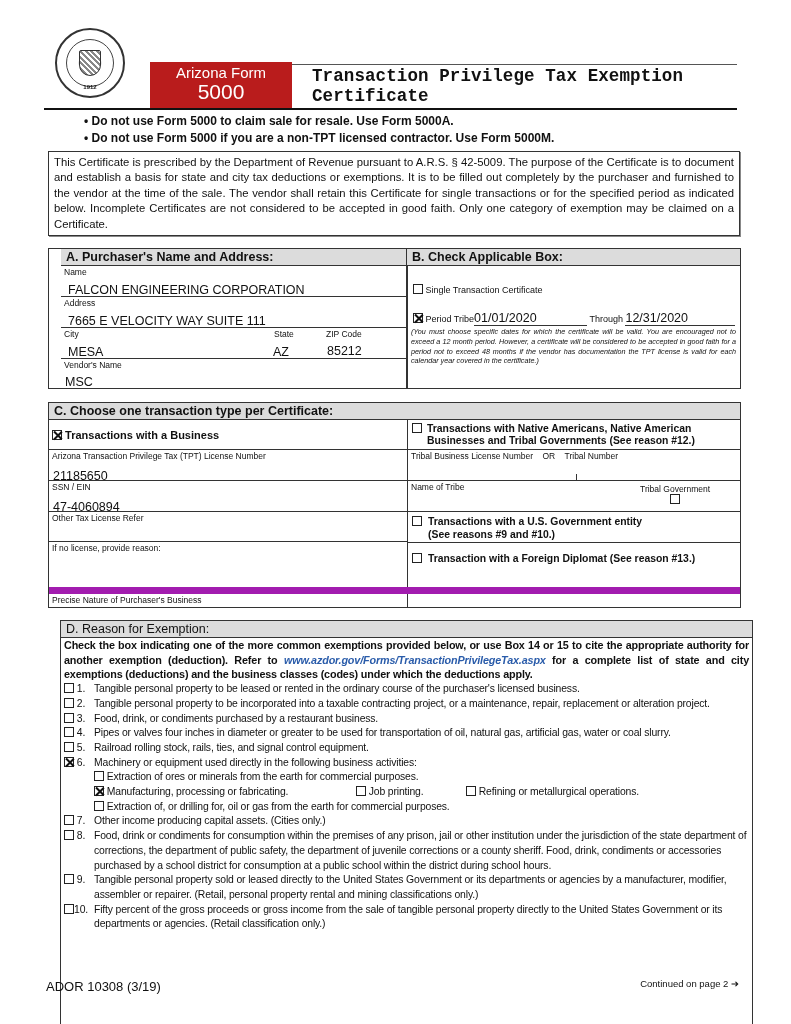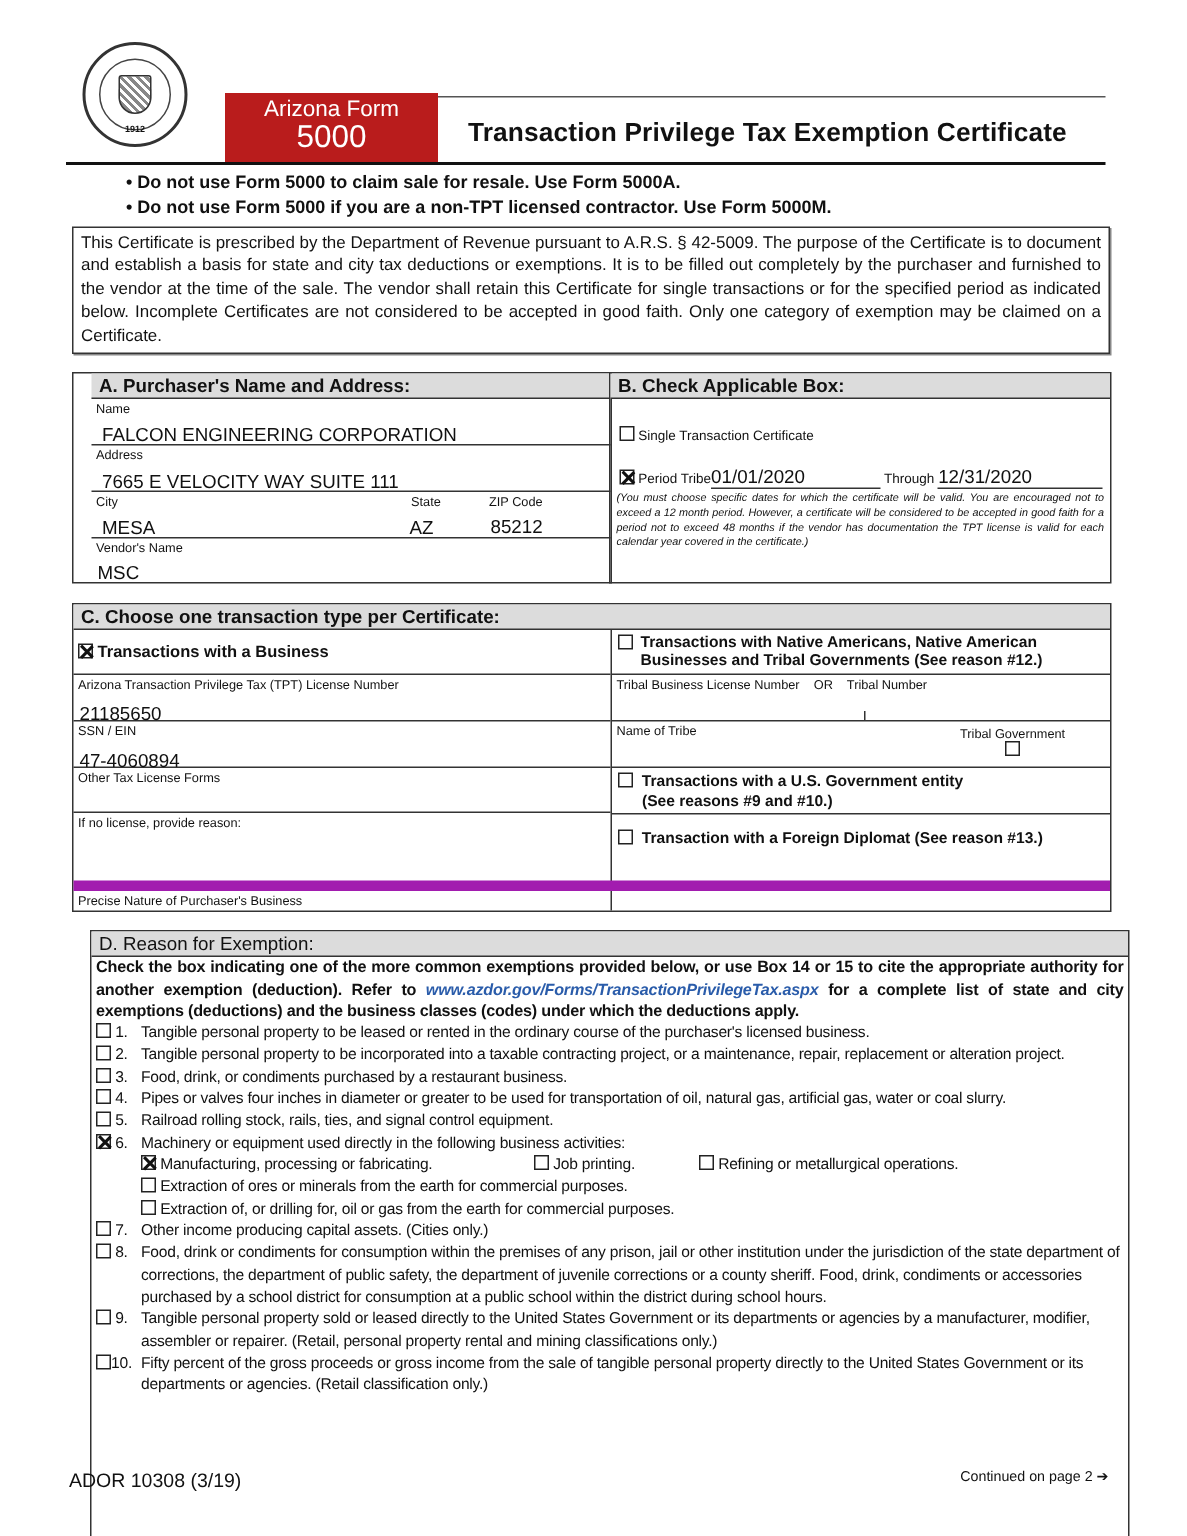--- a/index.html
+++ b/index.html
@@ -12,21 +12,21 @@
           background: radial-gradient(circle, #ddd 0 35%, #fff 36%); }
   .seal .shield { position: absolute; left: 22px; top: 20px; width: 22px; height: 26px; border: 1.5px solid #333;
           border-radius: 2px 2px 11px 11px; background: repeating-linear-gradient(45deg,#888 0 2px,#fff 2px 4px); }
   .seal .year { position: absolute; bottom: 6px; width: 100%; text-align: center; font-size: 6px; font-weight: bold; }
 
   .form-badge { position: absolute; left: 150px; top: 62px; width: 142px; height: 47px; background: #b91c1c; color: #fff; text-align: center; }
   .form-badge .l1 { font-size: 15px; margin-top: 2px; }
   .form-badge .l2 { font-size: 21px; line-height: 22px; }
 
   .top-rule { position: absolute; left: 292px; top: 64px; width: 445px; border-top: 1px solid #555; }
-  .title { position: absolute; left: 312px; top: 78px; font-size: 17.5px; font-weight: bold; letter-spacing: 0.1px; }
+  .title { position: absolute; left: 312px; top: 66px; font-size: 17.5px; font-weight: bold; letter-spacing: 0.1px; font-family: Liberation Mono, monospace; }
   .bottom-rule { position: absolute; left: 44px; top: 108px; width: 693px; border-top: 2.5px solid #111; }
 
   .warnings { position: absolute; left: 84px; top: 113px; font-size: 12px; font-weight: bold; line-height: 17px; }
 
   .intro { position: absolute; left: 48px; top: 151px; width: 692px; border: 1.5px solid #333;
            font-size: 11.3px; line-height: 15.4px; padding: 3px 5px; text-align: justify; box-shadow: 1px 1px 0 #888; }
 
   .section { position: absolute; border: 1.5px solid #333; }
   .sec-head { background: #dcdcdc; border-bottom: 1.5px solid #333; font-size: 12.5px; font-weight: bold; padding: 1px 5px; height: 17px; line-height: 15px; }
   .cell { border-bottom: 1px solid #333; position: relative; }
@@ -133,21 +133,21 @@
       </div>
       <div class="cell" style="height:31px">
         <div class="lbl">Arizona Transaction Privilege Tax (TPT) License Number</div>
         <div class="val" style="margin-top:7px;padding:0 4px">21185650</div>
       </div>
       <div class="cell" style="height:31px">
         <div class="lbl">SSN / EIN</div>
         <div class="val" style="margin-top:7px;padding:0 4px">47-4060894</div>
       </div>
       <div class="cell" style="height:30px">
-        <div class="lbl">Other Tax License Forms</div>
+        <div class="lbl">Other Tax License Refer</div>
         <div class="val"></div>
       </div>
       <div style="height:31px">
         <div class="lbl">If no license, provide reason:</div>
         <div class="val"></div>
       </div>
     </div>
     <div style="flex:1">
       <div class="cell" style="height:30px; padding:3px 4px 0; font-size:10.4px; line-height:12px">
         <div style="display:flex">
@@ -212,28 +212,28 @@
     </div>
     <div class="ritem">
       <span class="num"><span class="cb"></span> <span>5.</span></span>
       <span class="txt">Railroad rolling stock, rails, ties, and signal control equipment.</span>
     </div>
     <div class="ritem">
       <span class="num"><span class="cb checked"></span> <span>6.</span></span>
       <span class="txt">Machinery or equipment used directly in the following business activities:</span>
     </div>
     <div class="sub">
+      <span><span class="cb"></span> <span>Extraction of ores or minerals from the earth for commercial purposes.</span></span>
+    </div>
+    <div class="sub">
       <span style="width:262px"><span class="cb checked"></span> <span>Manufacturing, processing or fabricating.</span></span>
       <span style="width:110px"><span class="cb"></span> <span>Job printing.</span></span>
       <span><span class="cb"></span> <span>Refining or metallurgical operations.</span></span>
     </div>
     <div class="sub">
-      <span><span class="cb"></span> <span>Extraction of ores or minerals from the earth for commercial purposes.</span></span>
-    </div>
-    <div class="sub">
       <span><span class="cb"></span> <span>Extraction of, or drilling for, oil or gas from the earth for commercial purposes.</span></span>
     </div>
     <div class="ritem">
       <span class="num"><span class="cb"></span> <span>7.</span></span>
       <span class="txt">Other income producing capital assets.  (Cities only.)</span>
     </div>
     <div class="ritem">
       <span class="num"><span class="cb"></span> <span>8.</span></span>
       <span class="txt">Food, drink or condiments for consumption within the premises of any prison, jail or other institution under the jurisdiction of the state department of corrections, the department of public safety, the department of juvenile corrections or a county sheriff.  Food, drink, condiments or accessories purchased by a school district for consumption at a public school within the district during school hours.</span>
     </div>

